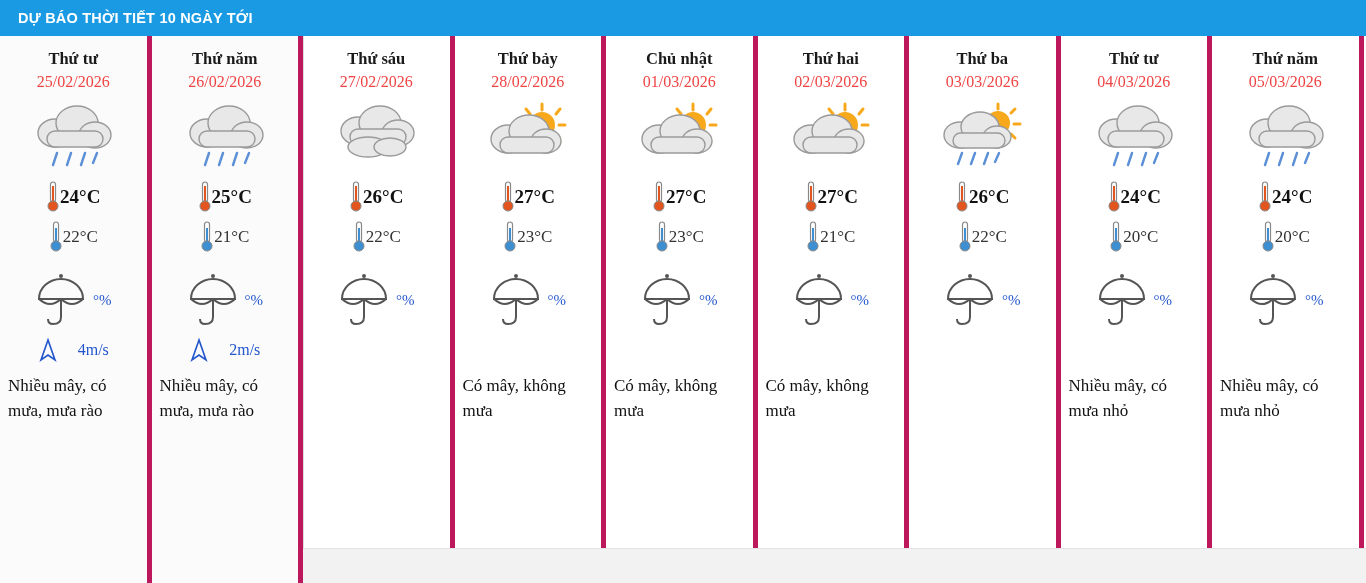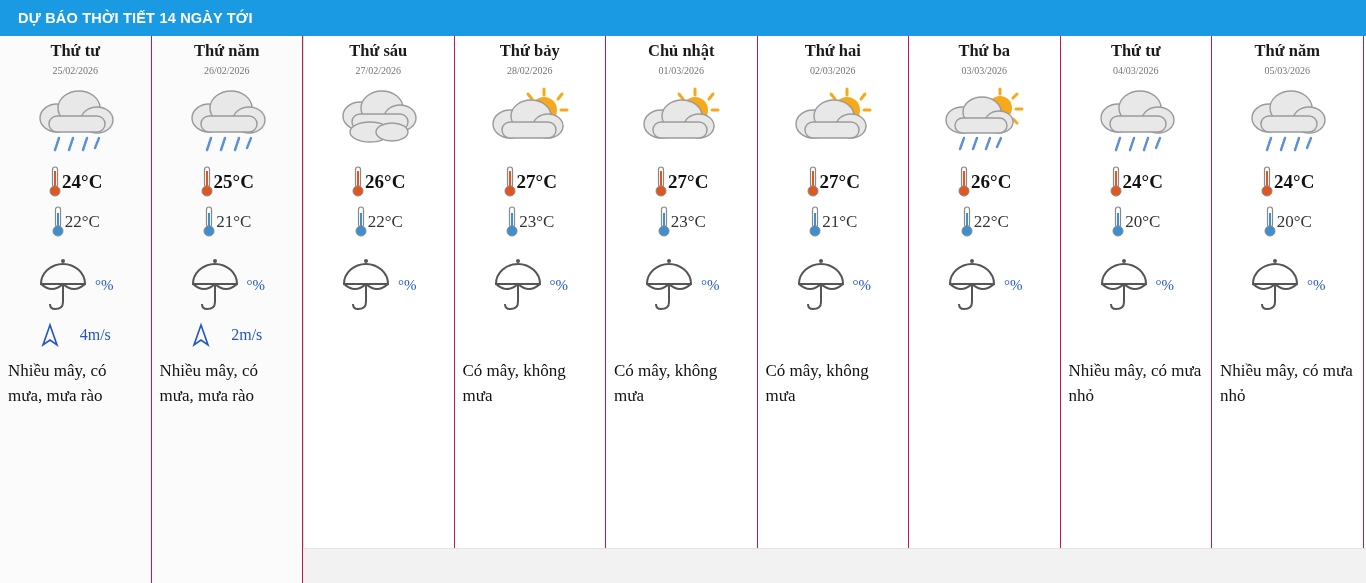--- a/index.html
+++ b/index.html
@@ -37,42 +37,42 @@
   .days {
     display: flex;
     height: 547px;
     align-items: stretch;
     position: relative;
   }
   .day {
     width: 151.5px;
     flex: 0 0 151.5px;
     box-sizing: border-box;
-    border-right: 1px solid #be185d;
+    border-right: 5px solid #be185d;
     display: flex;
     flex-direction: column;
     align-items: center;
-    padding-top: 5px;
+    padding-top: 13px;
     position: relative;
     background: #ffffff;
   }
   .day.highlight {
     background: #fbfbfb;
   }
   .day:last-child { border-right: none; }
 
   .dayname {
     font-weight: bold;
     font-size: 16.5px;
     color: #1a1a1a;
     line-height: 20px;
   }
   .daydate {
-    font-size: 10px;
-    color: #737373;
+    font-size: 16px;
+    color: #ef4444;
     margin-top: 4px;
     font-family: "Liberation Serif", serif;
   }
   .icon-wrap {
     height: 78px;
     margin-top: 8px;
     display: flex;
     align-items: center;
     justify-content: center;
   }
@@ -144,21 +144,21 @@
     pointer-events: none;
   }
   svg { display: block; }
 </style>
 </head>
 <body>
 
 <div class="widget">
 
   <div class="header">
-    <span class="header-title">DỰ BÁO THỜI TIẾT 14 NGÀY TỚI</span>
+    <span class="header-title">DỰ BÁO THỜI TIẾT 10 NGÀY TỚI</span>
   </div>
 
   <div class="days">
 
     <div class="day highlight">
       <div class="dayname">Thứ tư</div>
       <div class="daydate">25/02/2026</div>
       <div class="icon-wrap">
         <svg width="96" height="74" viewBox="0 0 96 74">
           <g fill="#e8e8e8" stroke="#9a9a9a" stroke-width="1.4">

